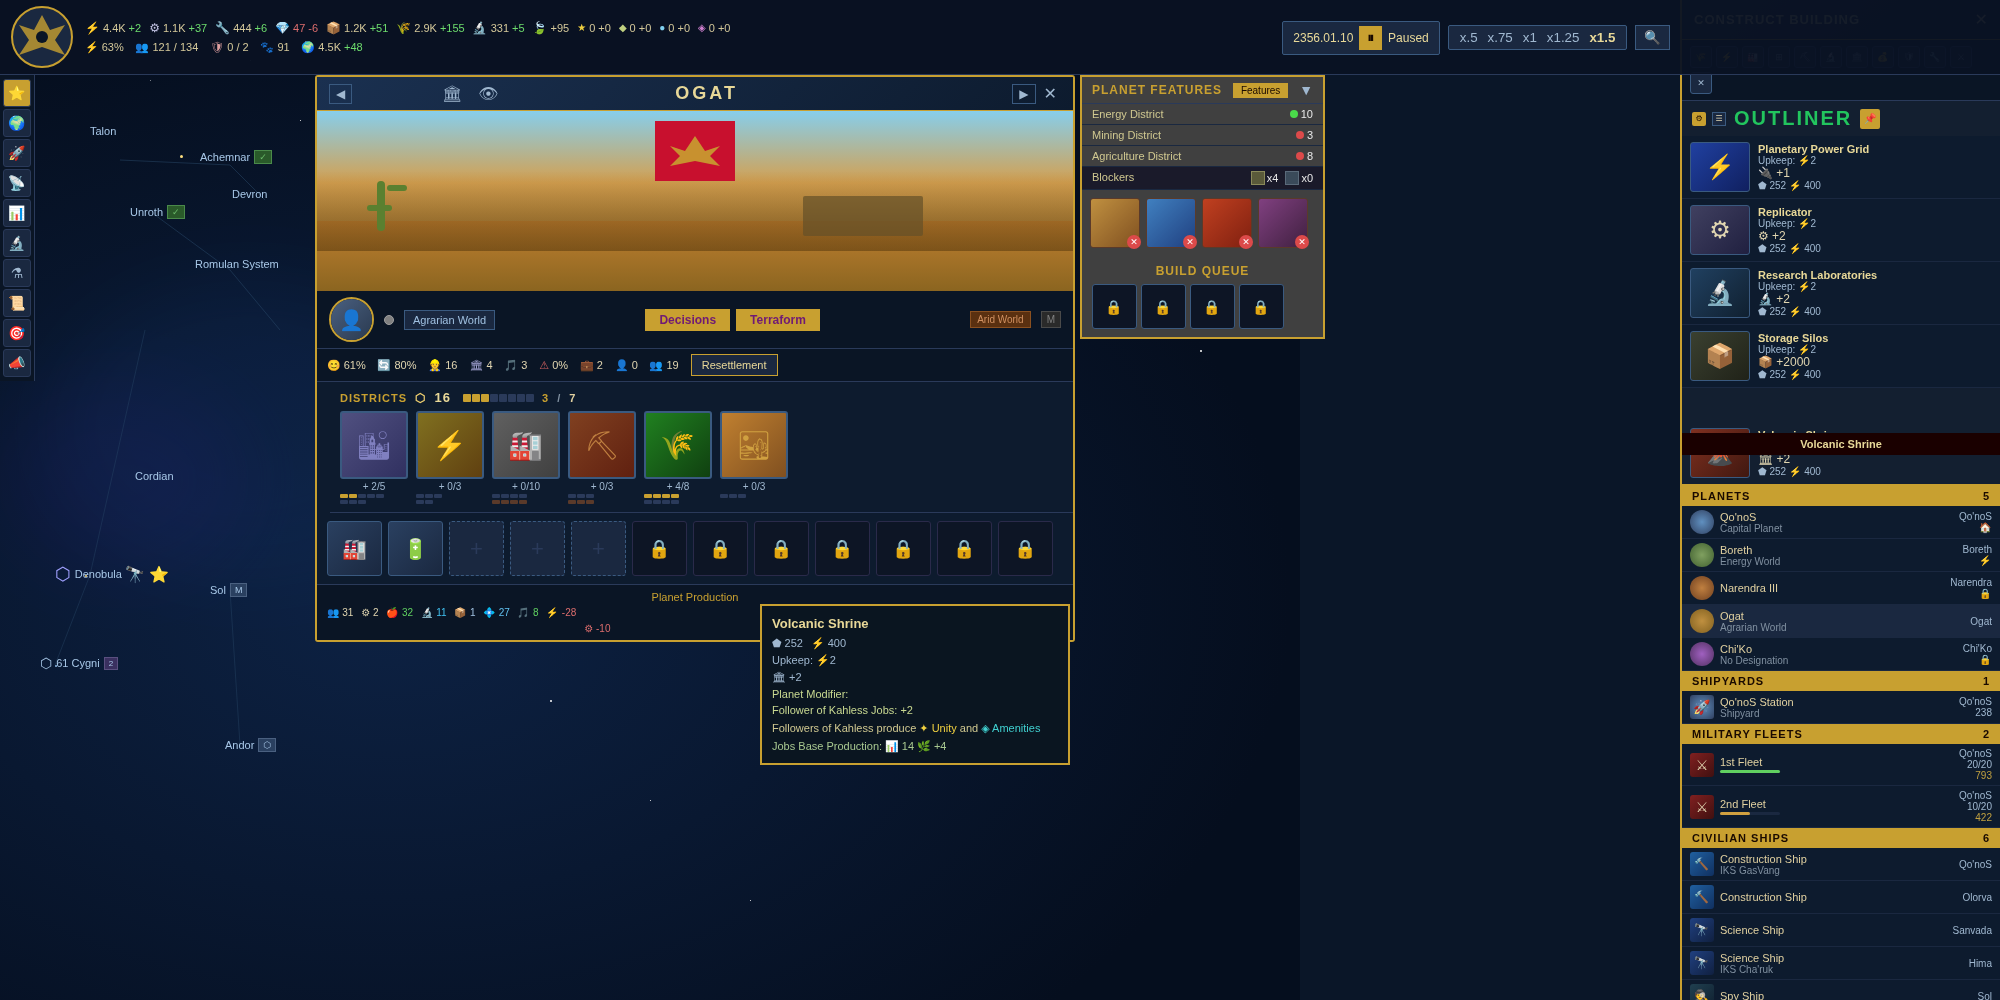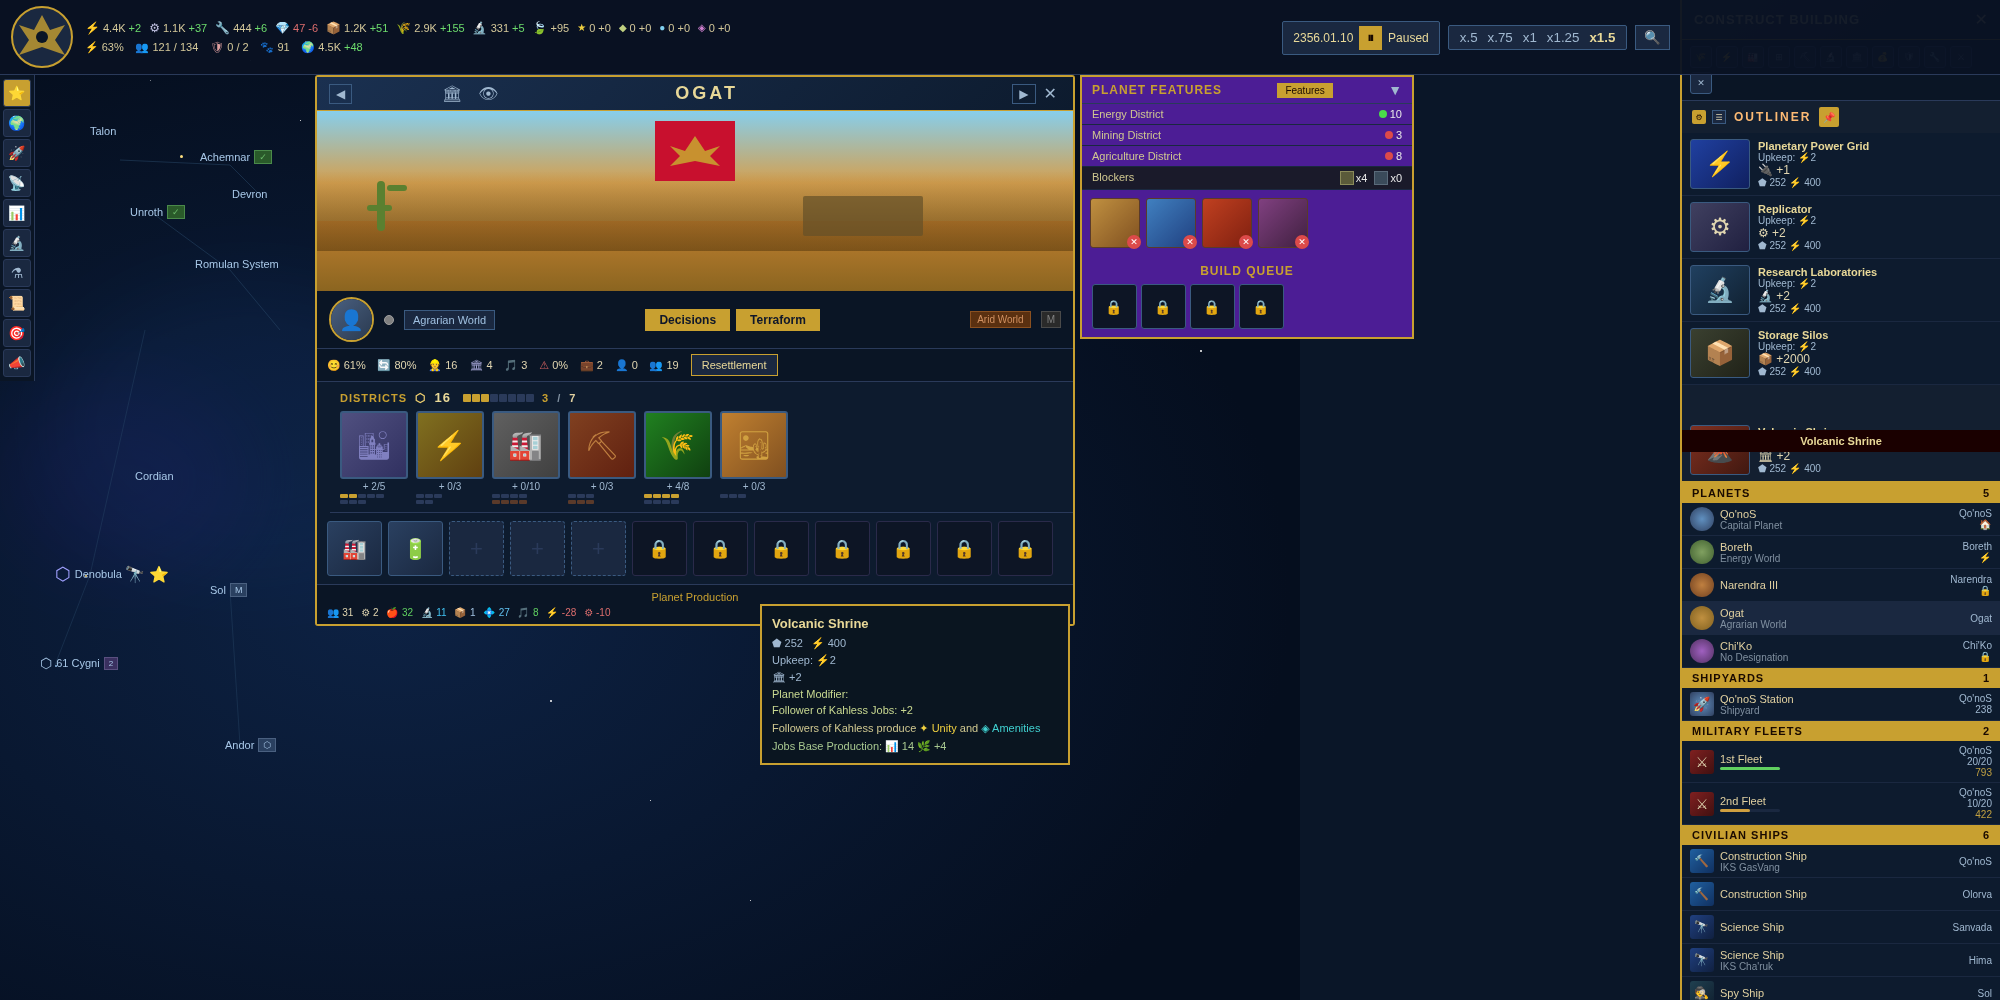--- a/index.html
+++ b/index.html
@@ -150,23 +150,23 @@
 
     .outliner-header {
       display: flex;
       align-items: center;
       padding: 6px 10px;
       background: #131f30;
       gap: 8px;
     }
 
     .outliner-title {
-      font-size: 12px;
+      font-size: 20px;
       font-weight: bold;
-      color: #fdba74;
+      color: #22c55e;
       letter-spacing: 2px;
     }
 
     .section-header {
       background: #c8a030;
       color: #1a0a00;
       padding: 4px 10px;
       font-weight: bold;
       font-size: 11px;
       display: flex;
@@ -358,21 +358,21 @@
 
     .planet-action-btns {
       display: flex;
       gap: 6px;
       flex: 1;
       justify-content: center;
     }
 
     .planet-action-btn {
       background: #c8a030;
-      color: #0f172a;
+      color: #701a75;
       border: none;
       padding: 4px 14px;
       font-size: 12px;
       cursor: pointer;
       font-weight: bold;
       text-align: right;
     }
 
     
     #planet-stats-row {
@@ -537,22 +537,22 @@
       padding: 4px 10px;
       font-size: 11px;
       cursor: pointer;
     }
 
     
     #features-panel {
       position: absolute;
       top: 75px;
       left: 1080px;
-      width: 334px;
-      background: #4c1d95;
+      width: 245px;
+      background: #404040;
       border: 2px solid #c8a030;
       z-index: 60;
     }
 
     #features-header {
       padding: 5px 10px;
       display: flex;
       justify-content: space-between;
       align-items: center;
       border-bottom: 1px solid #2a3a5a;
@@ -1231,21 +1231,21 @@
     <div class="prod-title">Planet Production</div>
     <div class="prod-stats">
       <span>👥 31</span>
       <span>⚙ 2</span>
       <span style="color:#60d060;">🍎 32</span>
       <span style="color:#40c0f0;">🔬 11</span>
       <span style="color:#a0c0e0;">📦 1</span>
       <span style="color:#60c0f0;">💠 27</span>
       <span style="color:#60d060;">🎵 8</span>
       <span style="color:#dc6d6d;">⚡ -28</span>
-      <span style="color:#dc6d6d;">⚙ -10</span>
+      <span style="color:#dc6d6d;margin-top:16px;">⚙ -10</span>
     </div>
   </div>
 
 </div>
 
 <div id="features-panel">
   <div id="features-header">
     <span class="features-title">PLANET FEATURES</span>
     <button class="features-tab-btn">Features</button>
     <button style="background:none;border:none;color:#a0b8d0;cursor:pointer;font-size:14px;">▼</button>

